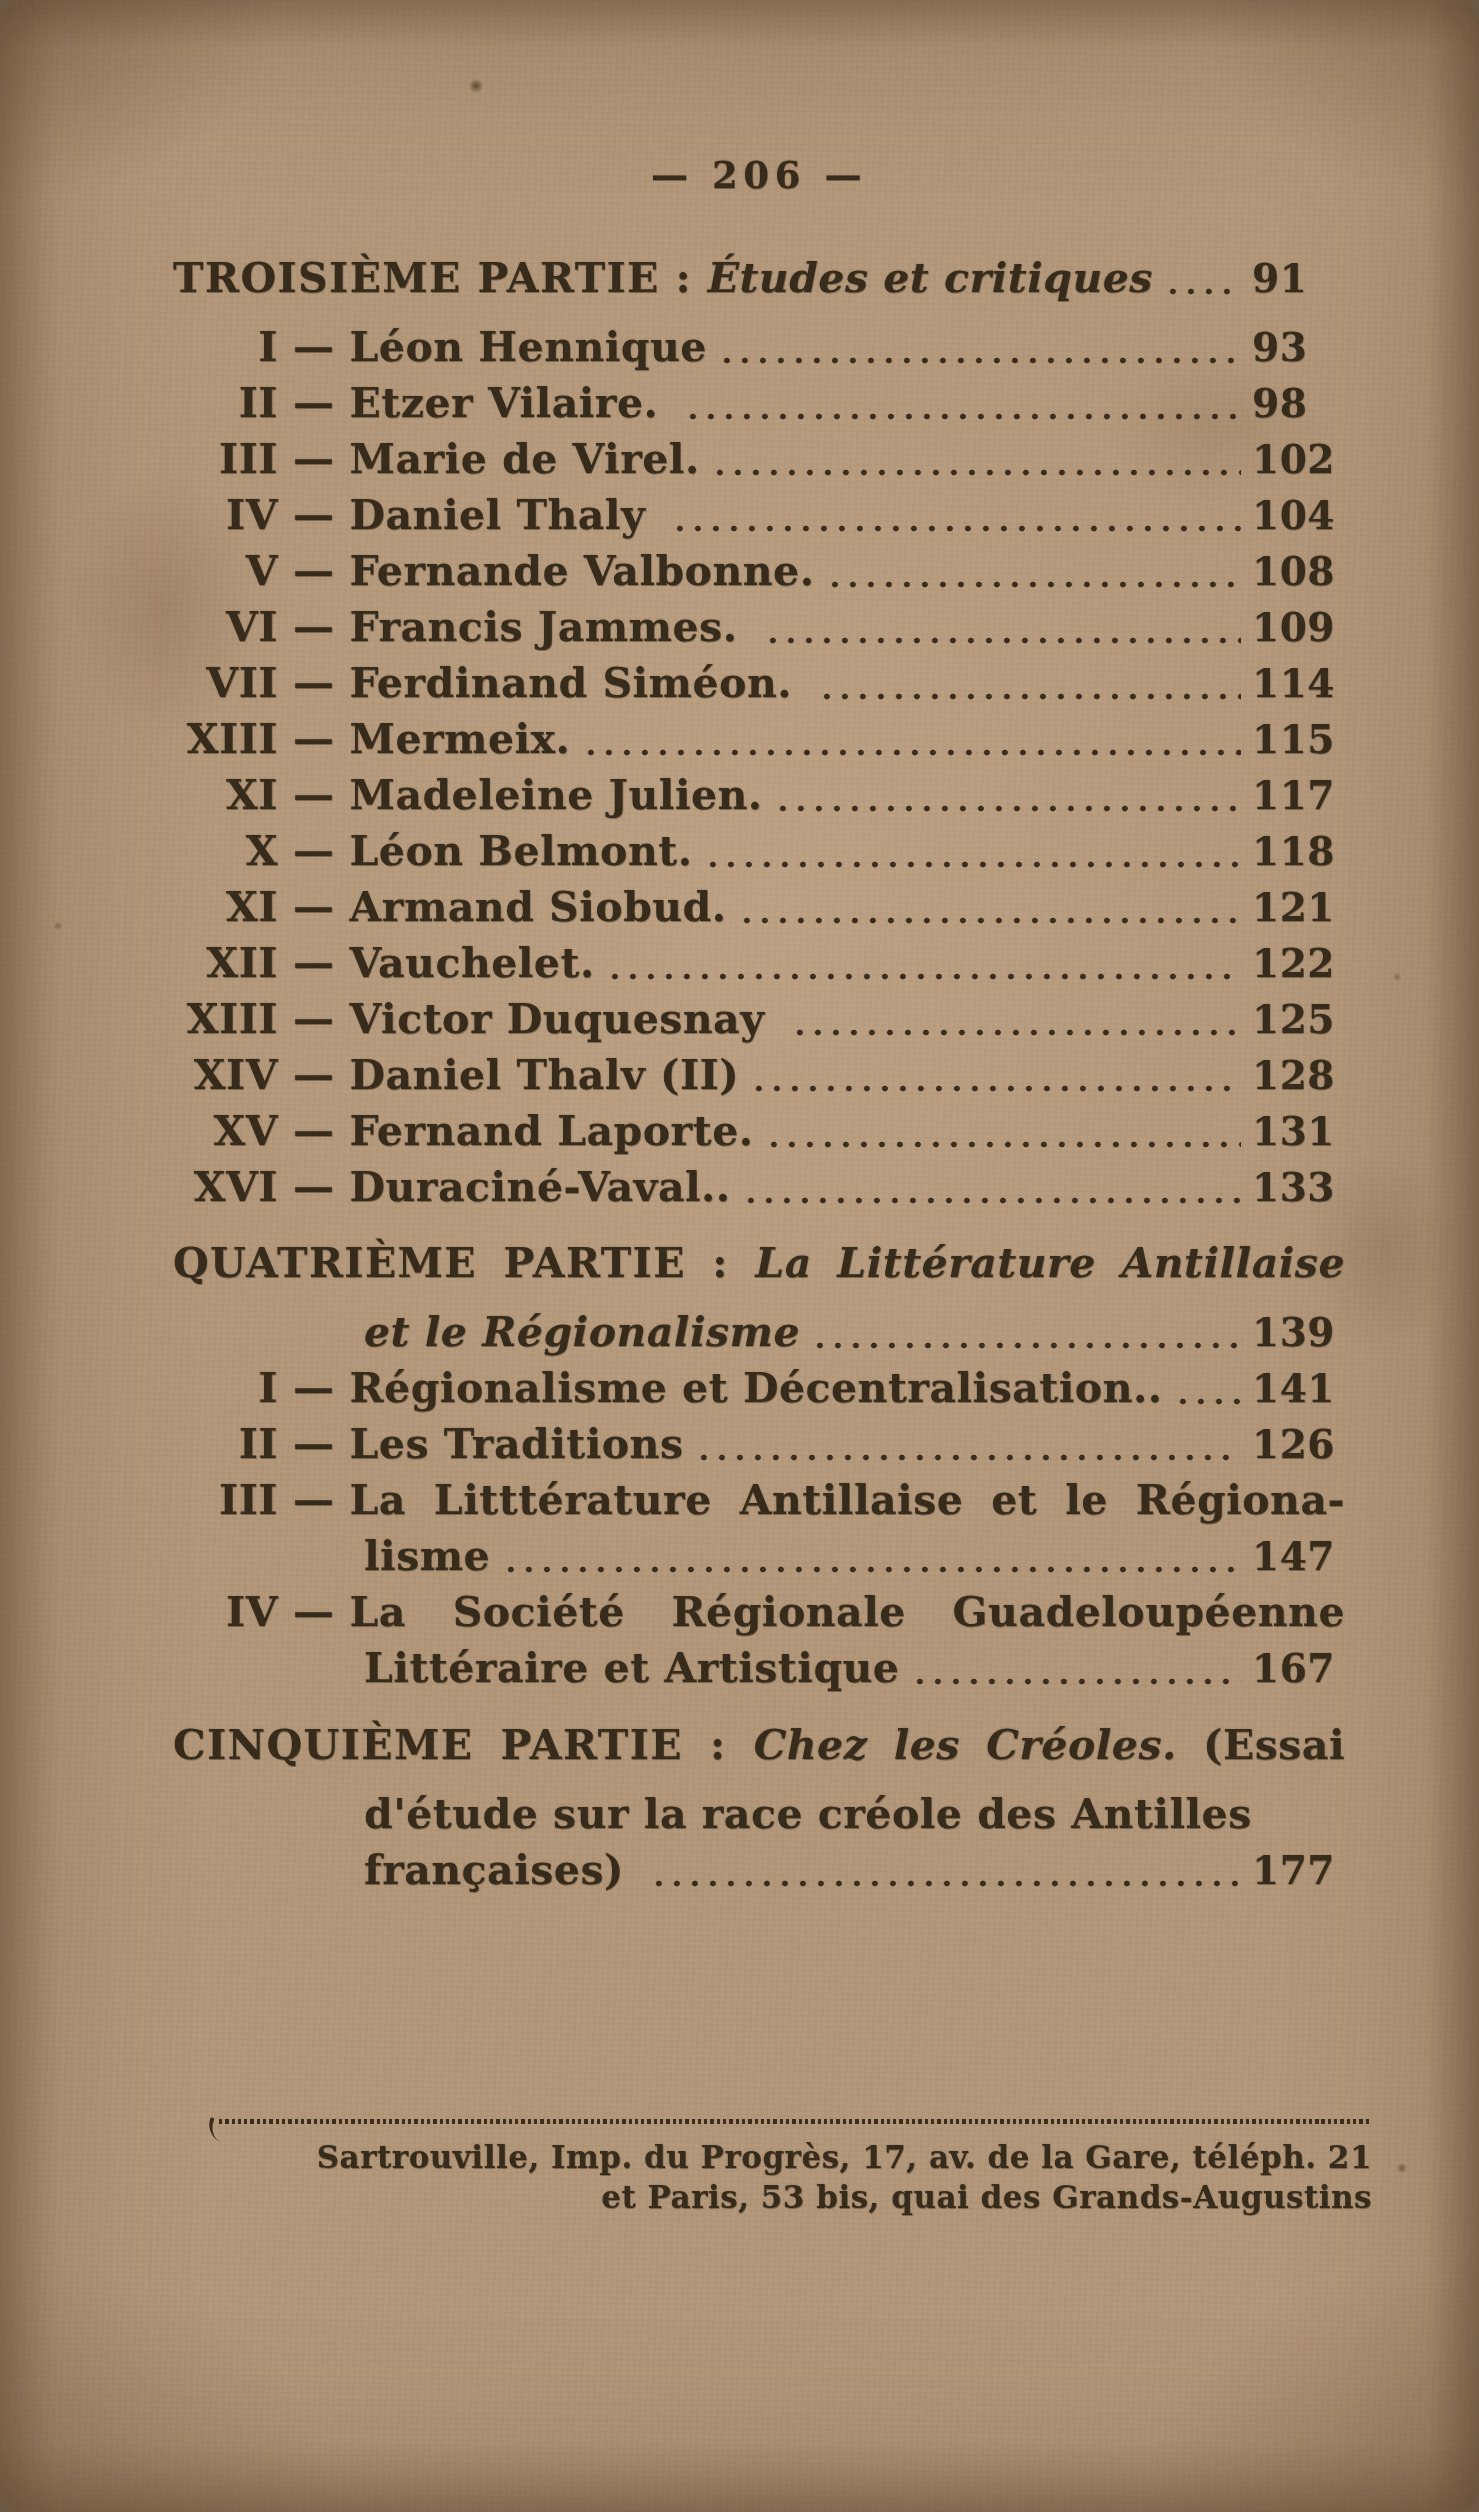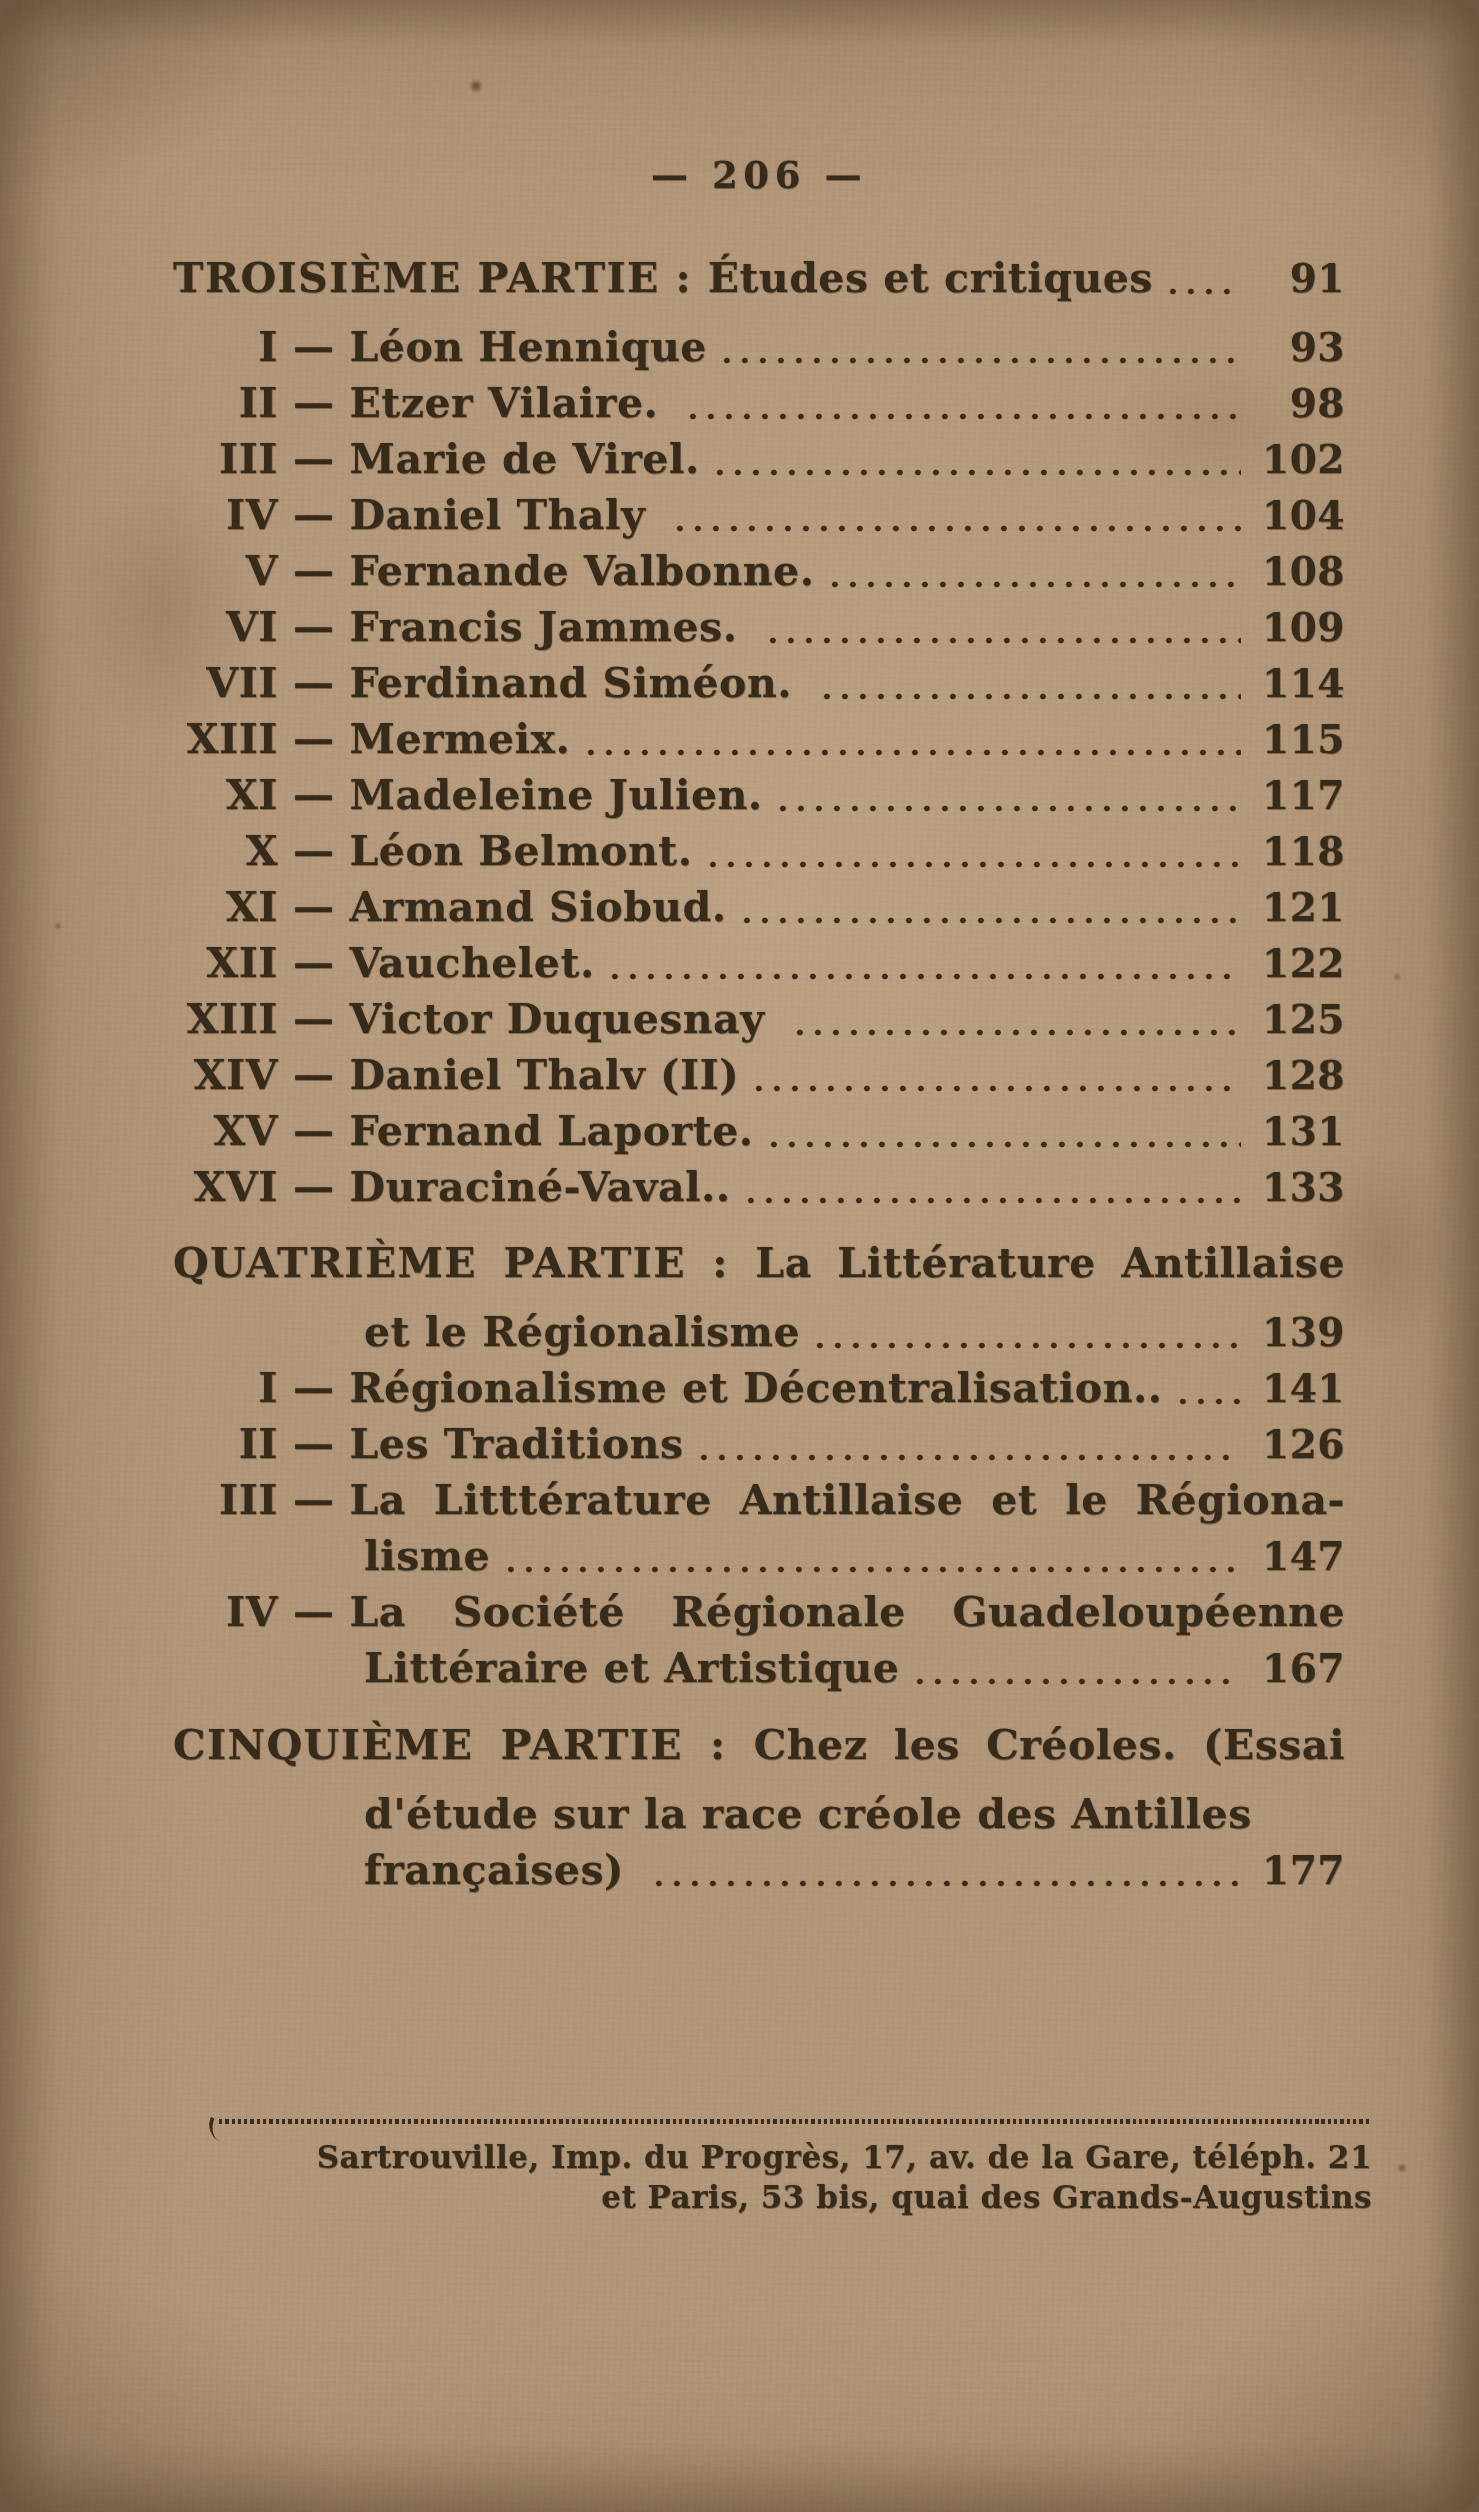--- a/index.html
+++ b/index.html
@@ -47,29 +47,29 @@
     display:flex; align-items:flex-end; height:56px;
     font-size:41px; font-weight:bold; line-height:56px;
     letter-spacing:0.5px; white-space:pre;
   }
   .row.part{ margin-top:20.5px; margin-bottom:13px; }
   .row .num{ width:105px; text-align:right; flex:none; }
   .row .dash{ margin:0 15px; flex:none; }
   .row.cont .title{ margin-left:191px; }
   .row .title{ flex:0 1 auto; min-width:0; white-space:pre-wrap; }
   .row .title.spread{ flex:1 1 auto; text-align:justify; text-align-last:justify; }
-  .ital{ }
+  .ital{ font-style:italic; }
   .caps{ letter-spacing:1.4px; }
   .leader{
     flex:1 1 auto; height:56px; margin:0 11.2px 0 9.3px;
     background-image: radial-gradient(circle, #3a2d1e 2.5px, rgba(58,45,30,0) 3.3px);
     background-size: 18px 11.2px; background-repeat: repeat-x;
     background-position: left 1.9px bottom 8.4px;
   }
-  .pagenum{ width:93px; text-align:right; flex:none; font-size:39px; }
+  .pagenum{ width:93px; flex:none; font-size:39px; }
 
   
   .imprint{ position:absolute; left:210px; width:1162px; top:2119px; }
   .imprint-rule{
     position:relative; height:4.7px; margin:0 0 13px 9.3px;
     background-image: repeating-linear-gradient(90deg, #3a2d1e 0 3.3px, rgba(58,45,30,0) 3.3px 6.3px);
   }
   .imprint-rule::before{
     content:""; position:absolute; left:-13px; top:1.9px;
     width:20.5px; height:18.7px;

